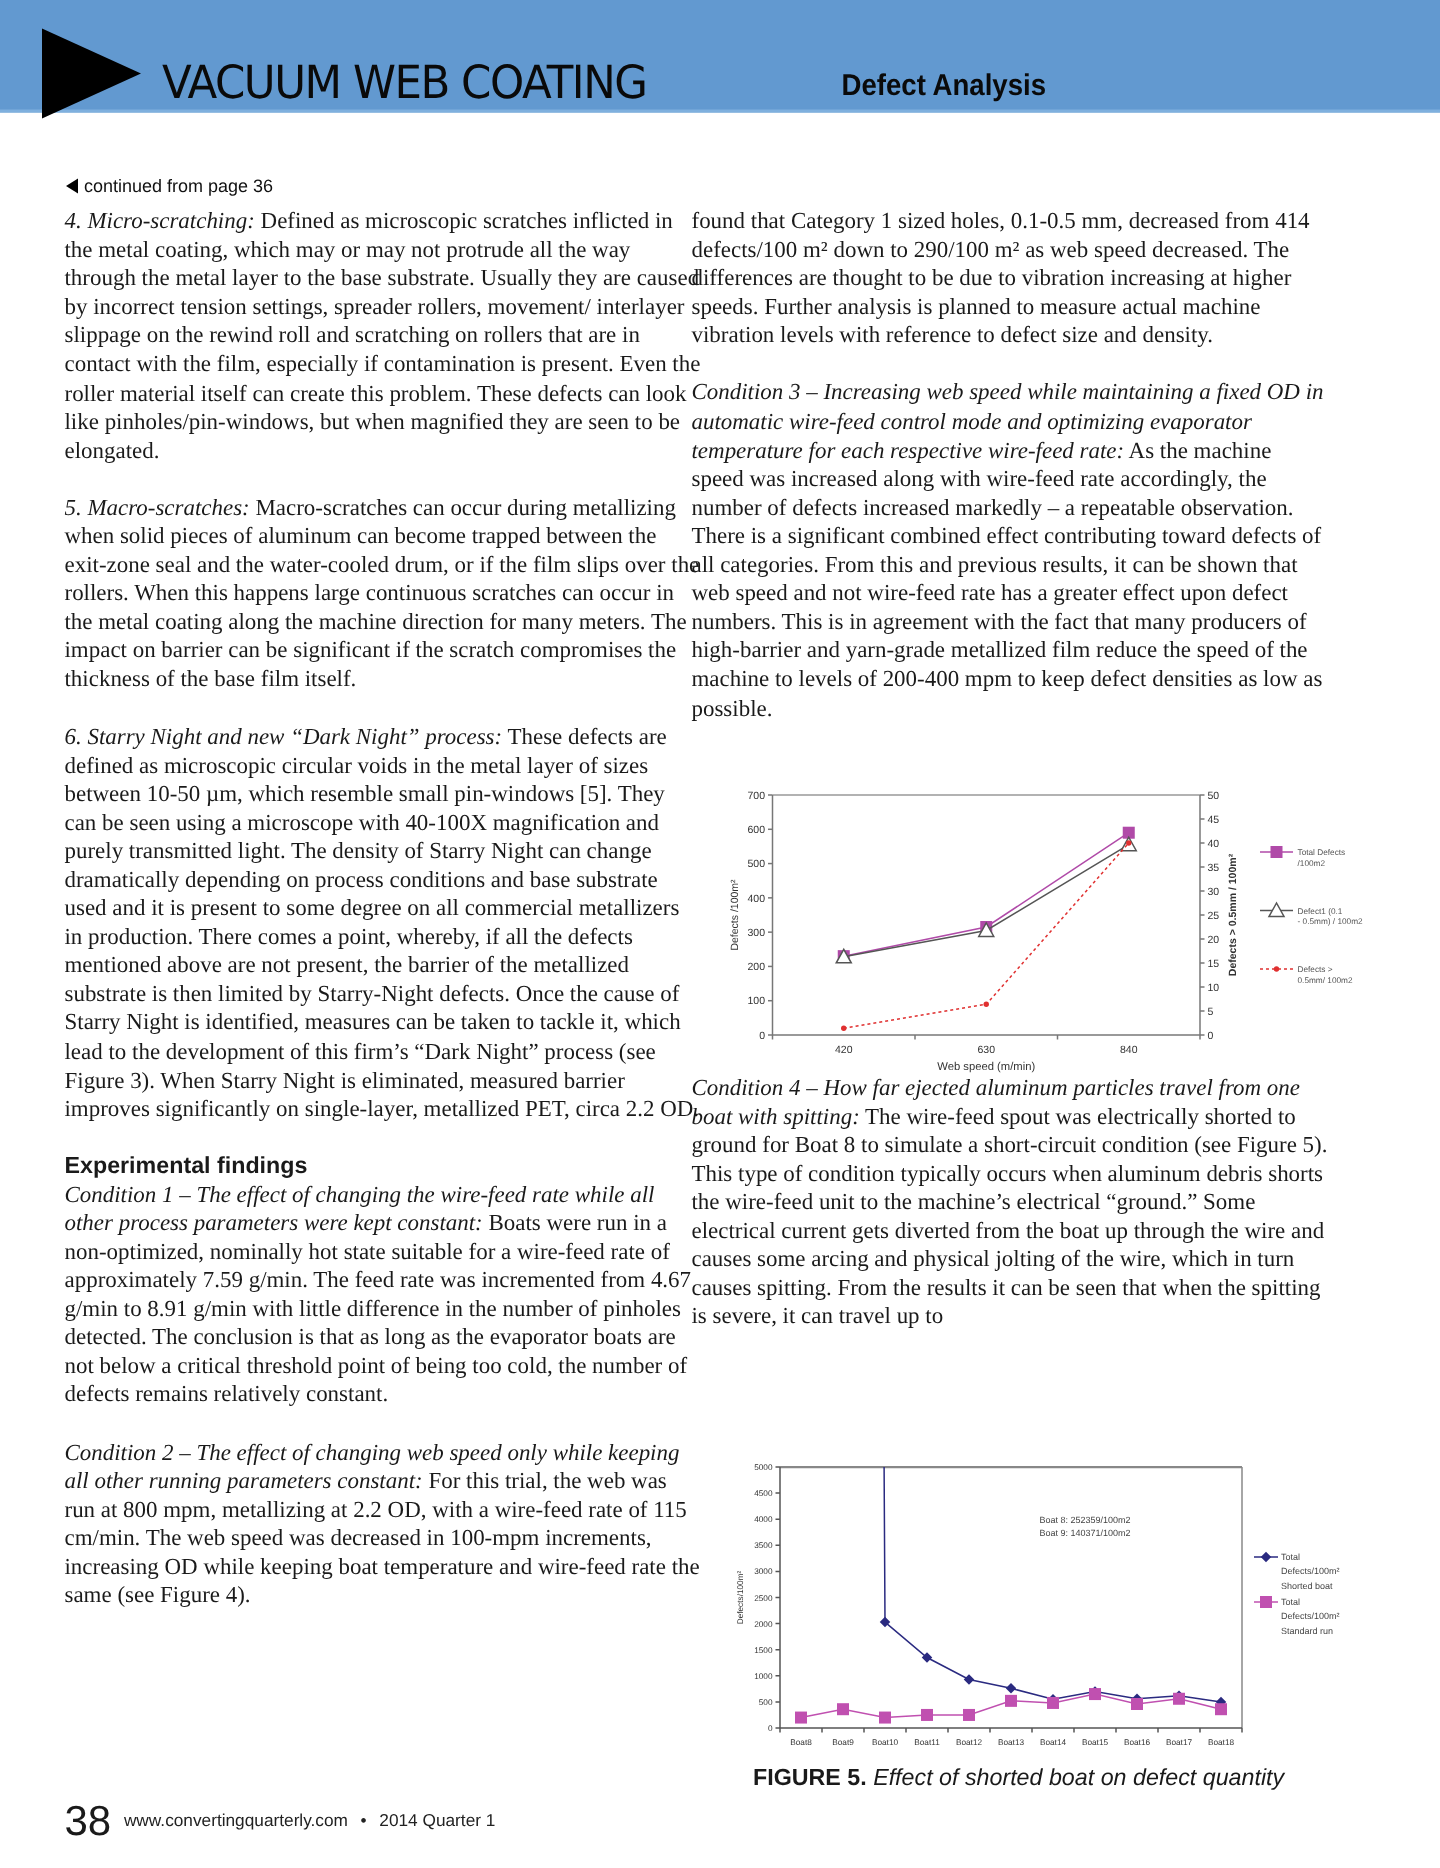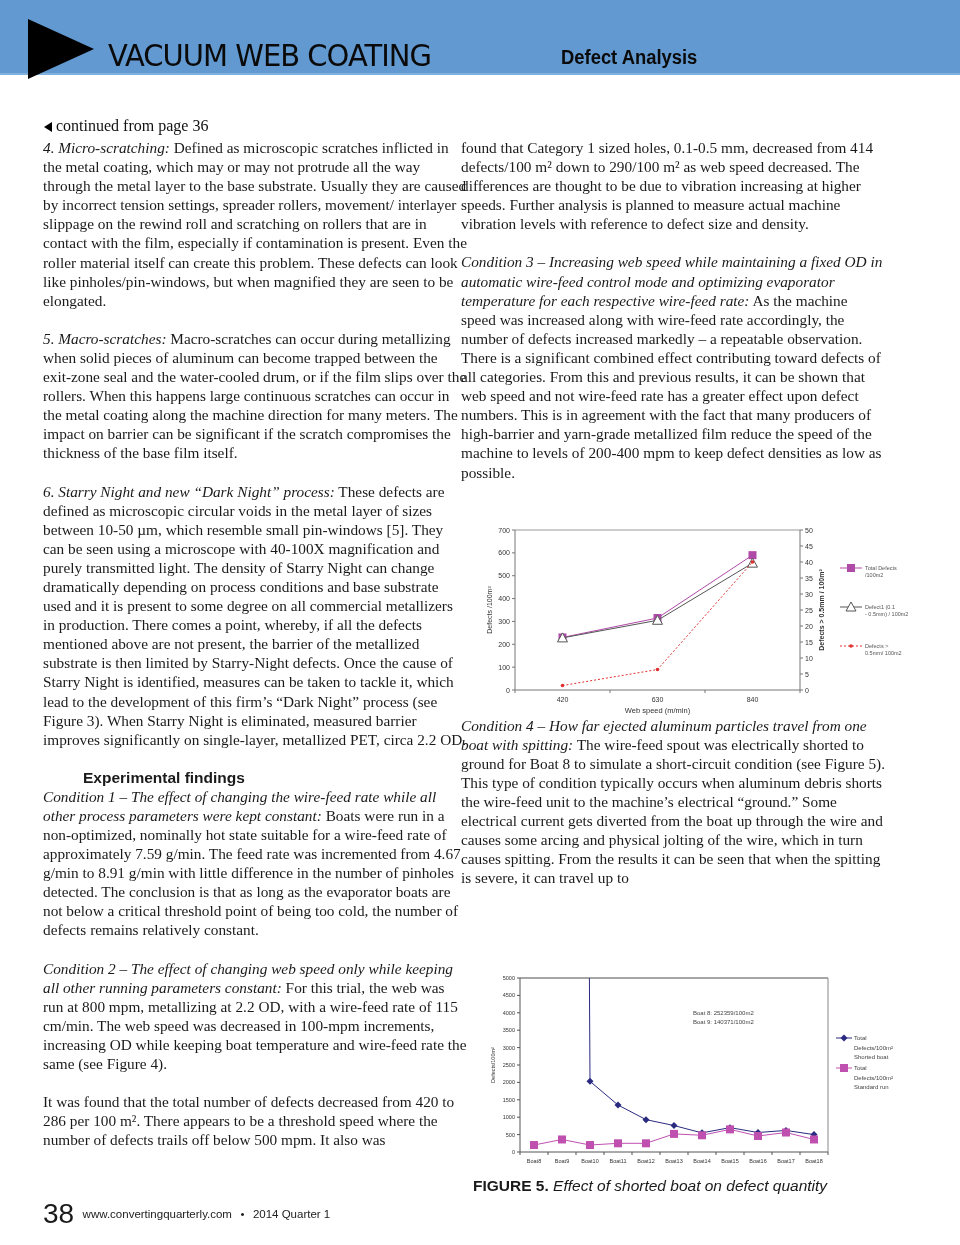--- a/index.html
+++ b/index.html
@@ -2,29 +2,29 @@
 <html><head>
 <meta charset="utf-8">
 <style>
   * { margin:0; padding:0; box-sizing:border-box; }
   html, body { width:960px; height:1245px; background:#fff; overflow:hidden; }
   body { position:relative; font-family:"Liberation Serif", serif; color:#1a1a1a; }
   .banner { position:absolute; left:0; top:0; width:960px; height:75px; background:#6299d0; border-bottom:2px solid #7fb0de; }
   .banner-tri { position:absolute; left:28px; top:19px; width:0; height:0; border-top:30px solid transparent; border-bottom:30px solid transparent; border-left:66px solid #000; }
   .banner-title { position:absolute; left:108px; top:38px; font-family:"DejaVu Sans", sans-serif; font-size:29px; letter-spacing:-1px; color:#0a0a0a; font-weight:normal; transform:scaleY(1.05); }
   .banner-sub { position:absolute; left:561px; top:46px; font-family:"Liberation Sans", sans-serif; font-weight:bold; font-size:20px; color:#0a0a0a; transform:scaleX(0.92); transform-origin:left; }
-  .cont { position:absolute; left:44px; top:117px; font-family:Liberation Serif, serif; font-size:16px; color:#111; }
+  .cont { position:absolute; left:44px; top:117px; font-family:Liberation Sans, sans-serif; font-size:12px; color:#111; }
   .cont .tri { display:inline-block; width:0; height:0; border-top:5px solid transparent; border-bottom:5px solid transparent; border-right:8px solid #000; margin-right:4px; vertical-align:-1px; }
   .col { position:absolute; font-size:15.3px; line-height:19.1px; }
   .col p { margin-bottom:19px; }
   .col p.tight { margin-bottom:0; }
   .col i { font-style:italic; }
   #colL { left:43px; top:138px; width:425px; }
   #colR { left:461px; top:138px; width:425px; }
-  h3 { font-family:"Liberation Sans", sans-serif; font-size:15.5px; font-weight:bold; line-height:19px;margin-left:40px; }
+  h3 { font-family:"Liberation Sans", sans-serif; font-size:15.5px; font-weight:bold; line-height:19px; }
   .caption { font-family:"Liberation Sans", sans-serif; font-size:15.5px; line-height:19.5px; }
   .caption b { font-weight:bold; }
   .caption i { font-style:italic; }
   .footer { position:absolute; left:43px; top:1198px; font-family:"Liberation Sans", sans-serif; }
   .footer .pg { font-weight:normal; font-size:28px; vertical-align:middle; }
   .footer .meta { font-size:11.5px; color:#222; margin-left:4px; vertical-align:middle; }
   svg text { font-family:"Liberation Sans", sans-serif; }
   #fig4 { position:absolute; left:480px; top:520px; }
   #fig5 { position:absolute; left:480px; top:968px; }
 </style>
@@ -41,21 +41,20 @@
   <span class="tri"></span><span>continued from page 36</span>
 </div>
 
 <div class="col" id="colL">
   <p><i>4. Micro-scratching:</i><span> Defined as microscopic scratches inflicted in the metal coating, which may or may not protrude all the way through the metal layer to the base substrate. Usually they are caused by incorrect tension settings, spreader rollers, movement/ interlayer slippage on the rewind roll and scratching on rollers that are in contact with the film, especially if contamination is present. Even the roller material itself can create this problem. These defects can look like pinholes/pin-windows, but when magnified they are seen to be elongated.</span></p>
   <p><i>5. Macro-scratches:</i><span> Macro-scratches can occur during metallizing when solid pieces of aluminum can become trapped between the exit-zone seal and the water-cooled drum, or if the film slips over the rollers. When this happens large continuous scratches can occur in the metal coating along the machine direction for many meters. The impact on barrier can be significant if the scratch compromises the thickness of the base film itself.</span></p>
   <p><i>6. Starry Night and new “Dark Night” process:</i><span> These defects are defined as microscopic circular voids in the metal layer of sizes between 10-50 µm, which resemble small pin-windows [5]. They can be seen using a microscope with 40-100X magnification and purely transmitted light. The density of Starry Night can change dramatically depending on process conditions and base substrate used and it is present to some degree on all commercial metallizers in production. There comes a point, whereby, if all the defects mentioned above are not present, the barrier of the metallized substrate is then limited by Starry-Night defects. Once the cause of Starry Night is identified, measures can be taken to tackle it, which lead to the development of this firm’s “Dark Night” process (see Figure 3). When Starry Night is eliminated, measured barrier improves significantly on single-layer, metallized PET, circa 2.2 OD.</span></p>
   <h3>Experimental findings</h3>
   <p><i>Condition 1 – The effect of changing the wire-feed rate while all other process parameters were kept constant:</i><span> Boats were run in a non-optimized, nominally hot state suitable for a wire-feed rate of approximately 7.59 g/min. The feed rate was incremented from 4.67 g/min to 8.91 g/min with little difference in the number of pinholes detected. The conclusion is that as long as the evaporator boats are not below a critical threshold point of being too cold, the number of defects remains relatively constant.</span></p>
   <p><i>Condition 2 – The effect of changing web speed only while keeping all other running parameters constant:</i><span> For this trial, the web was run at 800 mpm, metallizing at 2.2 OD, with a wire-feed rate of 115 cm/min. The web speed was decreased in 100-mpm increments, increasing OD while keeping boat temperature and wire-feed rate the same (see Figure 4).</span></p>
-  <p class="tight">It was found that the total number of defects decreased from 420 to 286 per 100 m². There appears to be a threshold speed where the number of defects trails off below 500 mpm. It also was</p>
 </div>
 
 <div class="col" id="colR">
   <p>found that Category 1 sized holes, 0.1-0.5 mm, decreased from 414 defects/100 m² down to 290/100 m² as web speed decreased. The differences are thought to be due to vibration increasing at higher speeds. Further analysis is planned to measure actual machine vibration levels with reference to defect size and density.</p>
   <p><i>Condition 3 – Increasing web speed while maintaining a fixed OD in automatic wire-feed control mode and optimizing evaporator temperature for each respective wire-feed rate:</i><span> As the machine speed was increased along with wire-feed rate accordingly, the number of defects increased markedly – a repeatable observation. There is a significant combined effect contributing toward defects of all categories. From this and previous results, it can be shown that web speed and not wire-feed rate has a greater effect upon defect numbers. This is in agreement with the fact that many producers of high-barrier and yarn-grade metallized film reduce the speed of the machine to levels of 200-400 mpm to keep defect densities as low as possible.</span></p>
   <div style="height:215px"></div>
   <p><i>Condition 4 – How far ejected aluminum particles travel from one boat with spitting:</i><span> The wire-feed spout was electrically shorted to ground for Boat 8 to simulate a short-circuit condition (see Figure 5). This type of condition typically occurs when aluminum debris shorts the wire-feed unit to the machine’s electrical “ground.” Some electrical current gets diverted from the boat up through the wire and causes some arcing and physical jolting of the wire, which in turn causes spitting. From the results it can be seen that when the spitting is severe, it can travel up to</span></p>
 </div>
 
 <svg id="fig4" width="440" height="200">
@@ -222,20 +221,20 @@
     <rect x="274" y="163.992" width="8" height="8" fill="#c050b0"></rect>
     <rect x="302" y="160.512" width="8" height="8" fill="#c050b0"></rect>
     <rect x="330" y="167.472" width="8" height="8" fill="#c050b0"></rect>
     <line x1="356" y1="100" x2="372" y2="100" stroke="#c050b0"></line>
     <rect x="360" y="96" width="8" height="8" fill="#c050b0"></rect>
     <text x="374" y="102" font-size="6" fill="#444">Total</text>
     <text x="374" y="111.5" font-size="6" fill="#444">Defects/100m²</text>
     <text x="374" y="121" font-size="6" fill="#444">Standard run</text>
   </svg>
 
-<div class="caption" style="position:absolute;left:473px;top:1176px;"><b>FIGURE 5.</b><i> Effect of shorted boat on defect quantity</i></div>
+<div class="caption" style="position:absolute;left:502px;top:1176px;"><b>FIGURE 5.</b><i> Effect of shorted boat on defect quantity</i></div>
 
 <div class="footer">
   <span class="pg">38</span>
   <span class="meta">www.convertingquarterly.com</span>
   <span class="meta" style="margin-left:4px">•</span>
   <span class="meta" style="margin-left:4px">2014 Quarter 1</span>
 </div>
 
 </body></html>

